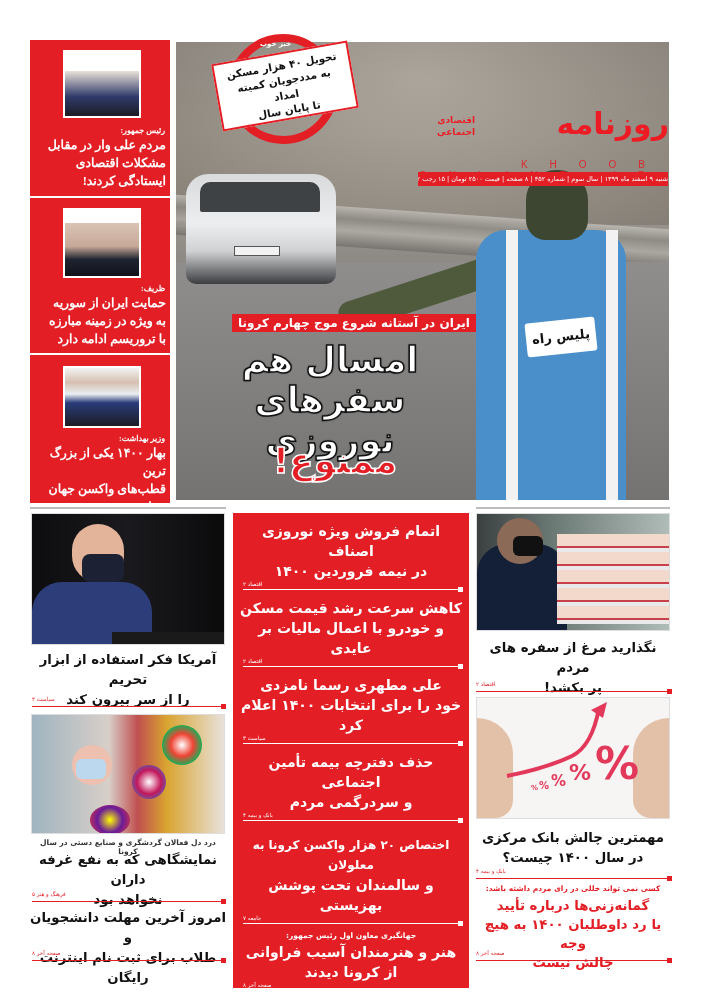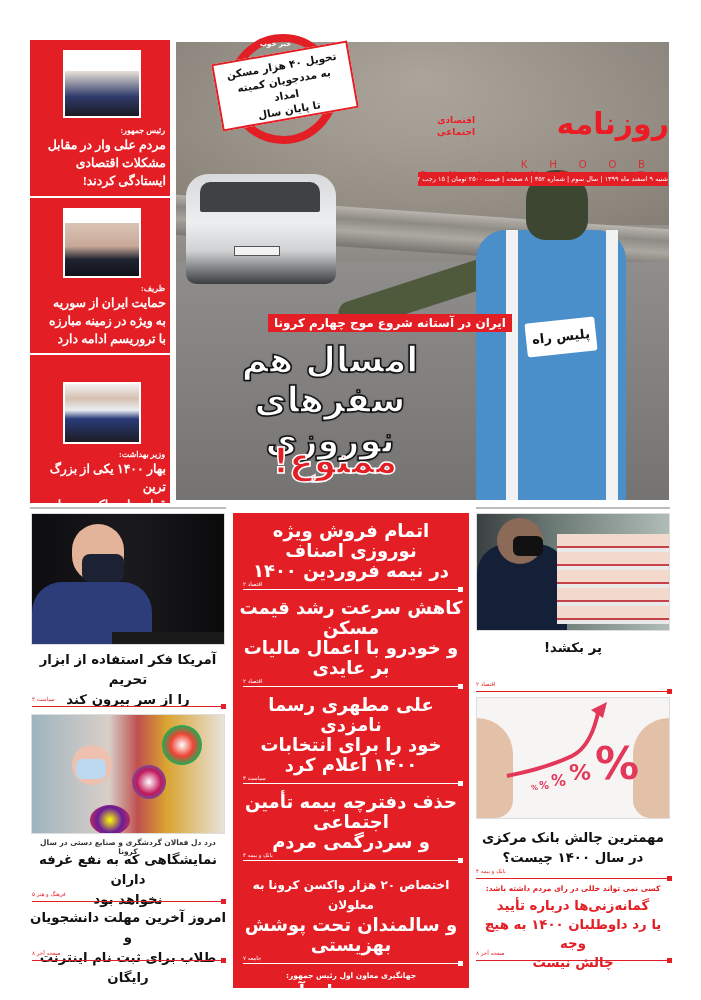--- a/index.html
+++ b/index.html
@@ -35,28 +35,28 @@
   .stamp .ring-label { position:absolute; left:50px; top:6px; font-size:7px; color:#fff; font-weight:bold; }
   .stamp .card { position:absolute; left:6px; top:18px; width:138px; height:68px; background:#fff; border:2px solid #e31e24; transform: rotate(-10deg); padding: 4px 6px; text-align: center; font-size: 10.5px; font-weight: bold; line-height: 15px; color:#111; }
 
   .masthead-logo { right: 26px; top: 14px; width: 240px; height: 140px; }
   .logo-big { position:absolute; right: 0; top: -10px; font-size: 112px; font-weight: bold; color: #ed1c24; line-height: 1; letter-spacing: -4px; }
   .logo-small { position:absolute; right: 6px; top: 92px; font-size: 30px; font-weight: bold; color: #ed1c24; }
   .logo-side { position:absolute; left: 0; top: 100px; width: 40px; color: #ed1c24; font-size: 9px; font-weight:bold; line-height: 12px; text-align:right; }
   .latin-strip { right: 34px; top: 159px; width: 380px; font-family: "Liberation Sans", sans-serif; font-size: 10px; letter-spacing: 22px; color: #e31e24; direction:ltr; text-align:right; opacity:.9; }
   .dateline { right: 33px; top: 172px; width: 250px; height: 14px; background: #e31e24; color:#fff; font-size: 6.5px; line-height: 14px; text-align: center; white-space: nowrap; overflow:hidden; }
 
-  .hero-kicker { left: 232px; top: 314px; background: #e31e24; color:#fff; font-size: 12px; font-weight:bold; padding: 2px 6px; white-space: nowrap; margin-left: 36px; }
+  .hero-kicker { left: 232px; top: 314px; background: #e31e24; color:#fff; font-size: 12px; font-weight:bold; padding: 2px 6px; white-space: nowrap; }
   .hero-head { left: 200px; top: 340px; width: 260px; text-align: center; color: #fff; font-weight: bold; font-size: 35px; line-height: 40px; -webkit-text-stroke: 1.5px #111; text-shadow: 0 0 2px #000; }
   .hero-red { left: 250px; top: 440px; width: 170px; text-align: center; color: #e31e24; font-weight: bold; font-size: 36px; -webkit-text-stroke: 1.5px #fff; }
 
   
   .center-box { left: 233px; top: 513px; width: 236px; height: 475px; background: #e31e24; padding: 0 6px; }
   .cb-item { position: relative; text-align: center; color: #fff; font-weight: bold; }
-  .cb-item .h { font-size: 18px; line-height: 20px; }
+  .cb-item .h { font-size: 14px; line-height: 20px; }
   .cb-item .k { font-size: 7.5px; line-height: 11px; margin-bottom: 1px; }
   .cb-item .rule { position: relative; height: 11px; }
   .cb-item .rule .lbl { position:absolute; left: 4px; top: 0; font-size: 5.5px; color:#fff; font-weight: normal; direction: rtl; }
   .cb-item .rule .line { position:absolute; left: 4px; right: 2px; top: 8px; height: 1px; background: #fff; }
   .cb-item .rule .dot { position:absolute; right: 0; top: 6px; width: 5px; height: 5px; background: #fff; }
   .photo { position: absolute; overflow: hidden; border: 1px solid #ddd; }
   .col-head { position: absolute; text-align: center; font-weight: bold; color: #111; font-size: 13.3px; line-height: 20px; }
   .col-kicker { position: absolute; text-align: center; font-size: 7.5px; color: #333; font-weight: bold; }
   .col-rule { position: absolute; height: 6px; }
   .col-rule .lbl { position:absolute; left: 0; top: -8px; font-size: 5.5px; color: #e31e24; }
@@ -128,21 +128,21 @@
     <div class="sb-photo" style="top:8px;height:70px;background:linear-gradient(180deg,#fff 0%,#fff 20%,#d9c3b4 20%,#c8a898 55%,#1f2330 75%,#11131a 100%)"></div>
     <div class="sb-kicker" style="top:84px">ظریف:</div>
     <div class="sb-head" style="top:94px">
       <div>حمایت ایران از سوریه</div>
       <div>به ویژه در زمینه مبارزه</div>
       <div>با تروریسم ادامه دارد</div>
     </div>
   </div>
   <div class="sb-sep" style="top:313px;background:#fff;height:2px"></div>
 
-  <div class="sb-item" style="top:334px;height:145px">
+  <div class="sb-item" style="top:318px;height:145px">
     <div class="sb-photo" style="top:8px;height:62px;background:linear-gradient(180deg,#f2f2f2 0%,#d6c0b0 25%,#e9eef2 45%,#2a3b7a 60%,#1d1d24 100%)"></div>
     <div class="sb-kicker" style="top:76px">وزیر بهداشت:</div>
     <div class="sb-head" style="top:86px">
       <div>بهار ۱۴۰۰ یکی از بزرگ ترین</div>
       <div>قطب‌های واکسن جهان</div>
       <div>خواهیم شد</div>
     </div>
   </div>
 </div>
 
@@ -256,20 +256,21 @@
 </div>
 
 <div class="abs col-top-rule" style="left:476px;top:507px;width:194px"></div>
 <div class="photo" style="left:476px;top:513px;width:194px;height:118px;background:linear-gradient(90deg,#3a4040 0%,#6c7a76 40%,#b0bcb8 100%)">
   <div style="position:absolute;left:0;top:30px;width:90px;height:88px;background:#142038;border-radius:30px 30px 0 0"></div>
   <div style="position:absolute;left:20px;top:4px;width:46px;height:46px;border-radius:23px;background:#8c6a58"></div>
   <div style="position:absolute;left:36px;top:22px;width:30px;height:20px;border-radius:6px;background:#111"></div>
   <div style="position:absolute;left:80px;top:20px;width:112px;height:90px;background:repeating-linear-gradient(180deg,#f3d8cc 0px,#f3d8cc 12px,#c8414a 12px,#c8414a 14px,#e9e9e9 14px,#e9e9e9 18px)"></div>
 </div>
 <div class="col-head" style="left:476px;top:638px;width:194px">
+  <div>نگذارید مرغ از سفره های مردم</div>
   <div>پر بکشد!</div>
 </div>
 <div class="col-rule" style="left:476px;top:689px;width:196px">
   <span class="lbl">اقتصاد ۲</span>
   <span class="line"></span>
     <span class="dot"></span>
 </div>
 
 <div class="photo" style="left:476px;top:697px;width:194px;height:122px;background:#f7f5f4">
   <div style="position:absolute;left:0;top:20px;width:36px;height:100px;background:#e3c1a8;border-radius:0 40px 20px 0"></div>

